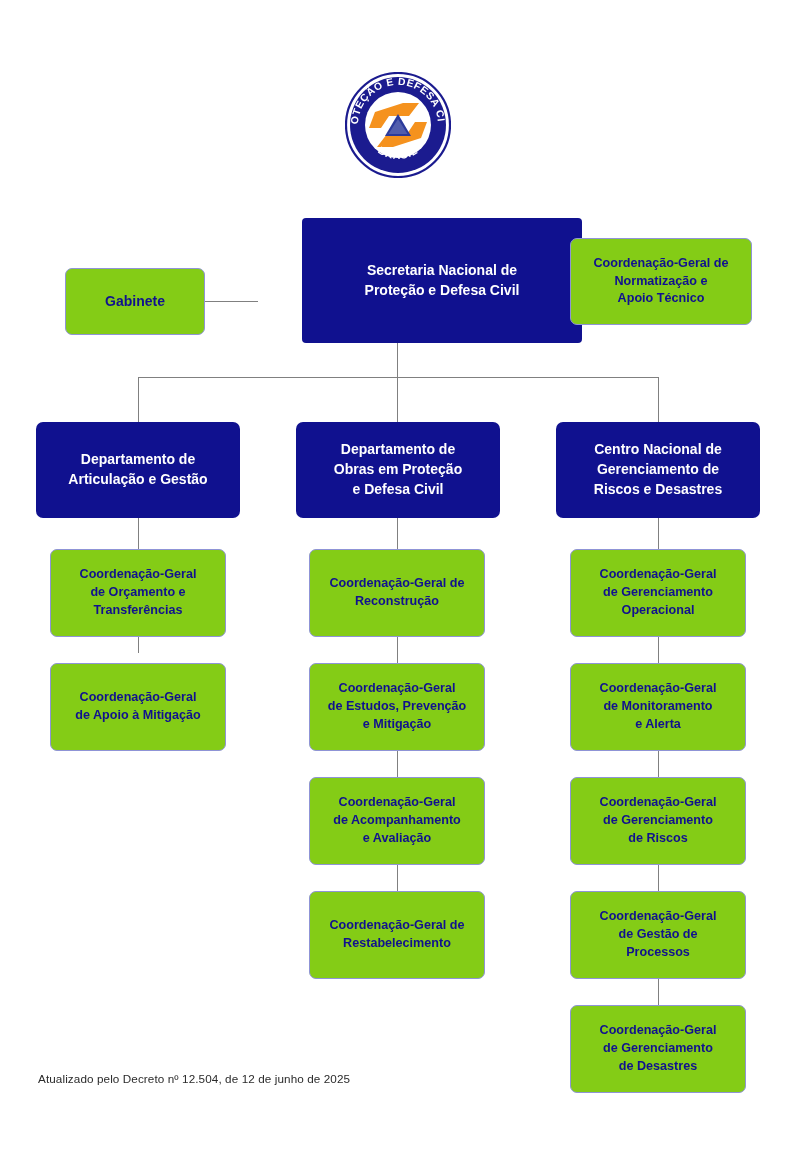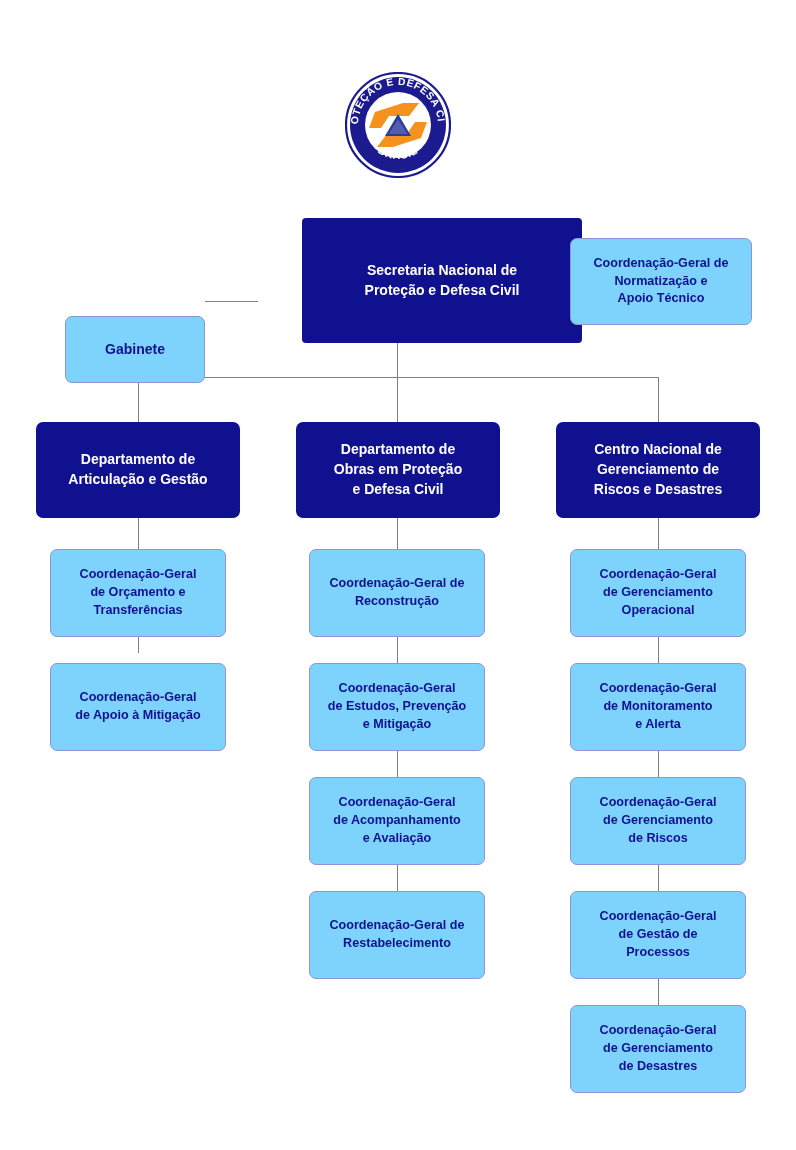--- a/index.html
+++ b/index.html
@@ -63,21 +63,21 @@
     font-size: 14px;
     margin-left: 44px;
   }
   .node.dept {
     border-radius: 7px;
     font-size: 14px;
   }
 
   
   .node.outlined {
-    background: #7dd3fc;
+    background: #84cc16;
     border: 1.3px solid #8F94D6;
     border-radius: 7px;
     color: #10118F;
     font-weight: bold;
     font-size: 12.6px;
   }
   .node.outlined.gabinete {
     font-size: 14px;
   }
 
@@ -144,21 +144,21 @@
 
   <div class="line v" style="left:397px; top:518px; height:381px;"></div>
 
   <div class="line v" style="left:658px; top:518px; height:495px;"></div>
 
   <div class="node filled root" style="left:258px; top:218px; width:280px; height:125px;">
     <span class="label">Secretaria Nacional de
 Proteção e Defesa Civil</span>
   </div>
 
-  <div class="node outlined gabinete" style="left:65px; top:268px; width:140px; height:67px;margin-top:48px;">
+  <div class="node outlined gabinete" style="left:65px; top:268px; width:140px; height:67px;">
     <span class="label">Gabinete</span>
   </div>
 
   <div class="node outlined" style="left:570px; top:238px; width:182px; height:87px;">
     <span class="label">Coordenação-Geral de
 Normatização e
 Apoio Técnico</span>
   </div>
 
   <div class="node filled dept" style="left:36px; top:422px; width:204px; height:96px;">
@@ -223,14 +223,15 @@
     <span class="label">Coordenação-Geral
 de Gestão de
 Processos</span>
   </div>
   <div class="node outlined" style="left:570px; top:1005px; width:176px; height:88px;">
     <span class="label">Coordenação-Geral
 de Gerenciamento
 de Desastres</span>
   </div>
 
+  <div class="footer-note">Atualizado pelo Decreto nº 12.504, de 12 de junho de 2025</div>
 
 </div>
 
 </body></html>

